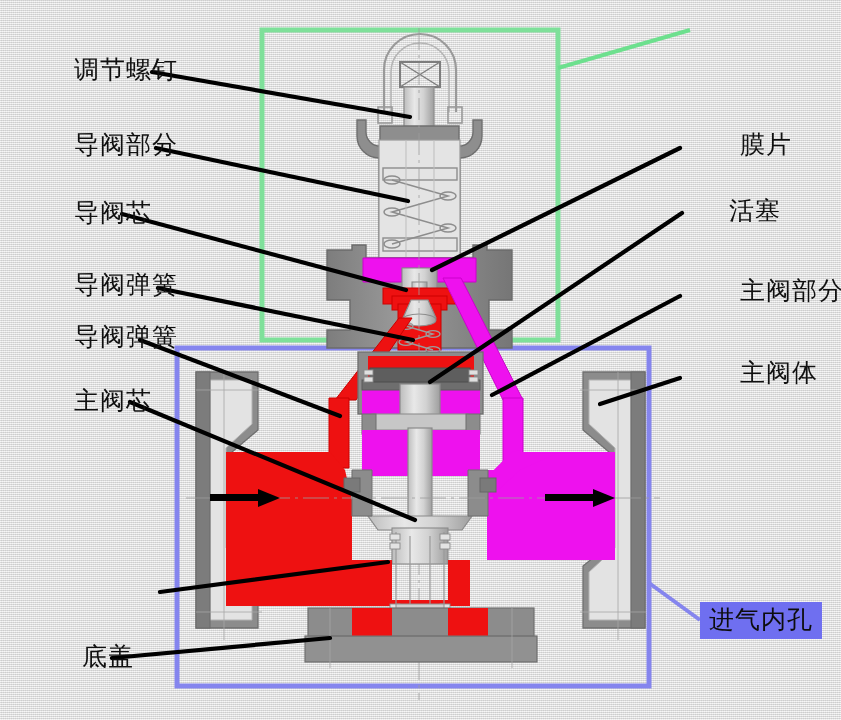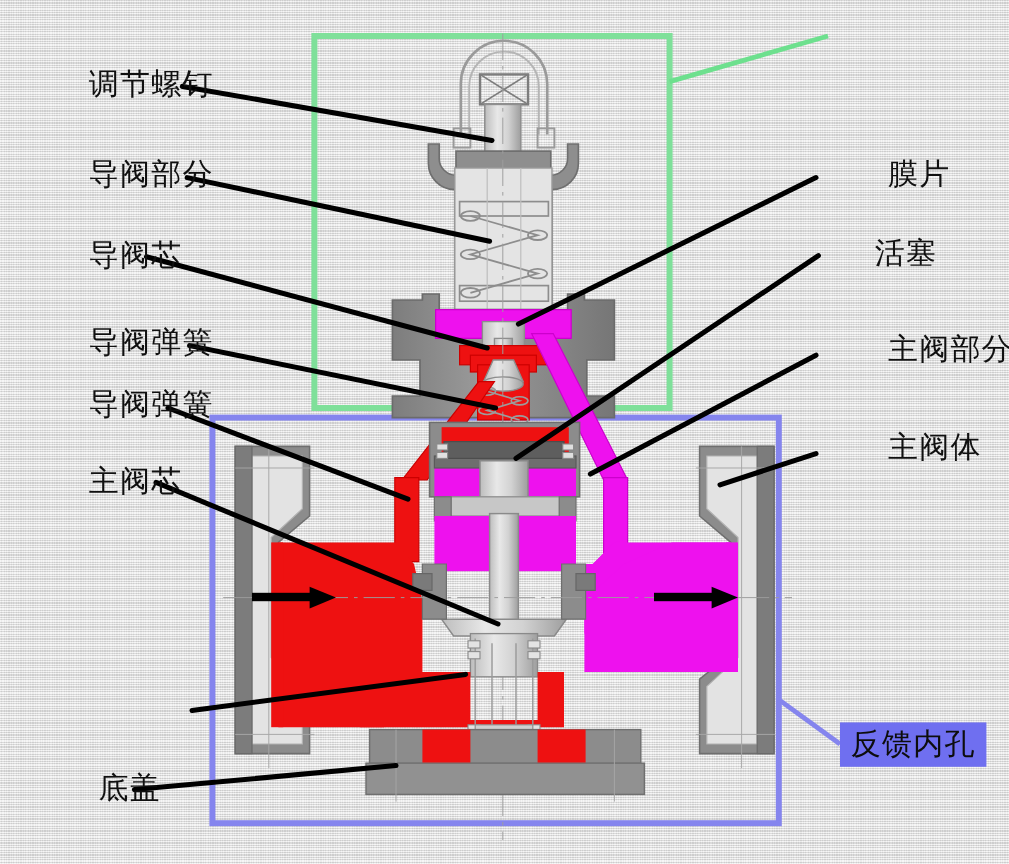--- a/index.html
+++ b/index.html
@@ -277,15 +277,15 @@
   <div class="lbl" style="left:26px; top:272px;">导阀弹簧</div>
   <div class="lbl" style="left:26px; top:324px;">导阀弹簧</div>
   <div class="lbl" style="left:26px; top:388px;">主阀芯</div>
   <div class="lbl" style="left:34px; top:644px;">底盖</div>
 
   <div class="lbl right" style="left:692px; top:132px;">膜片</div>
   <div class="lbl right" style="left:681px; top:198px;">活塞</div>
   <div class="lbl right" style="left:692px; top:278px;">主阀部分</div>
   <div class="lbl right" style="left:692px; top:360px;">主阀体</div>
 
-  <div class="badge badge-blue" style="left:700px; top:602px;">反馈内孔</div>
+  <div class="badge badge-blue" style="left:700px; top:602px;">进气内孔</div>
 
 </div>
 
 </body></html>

